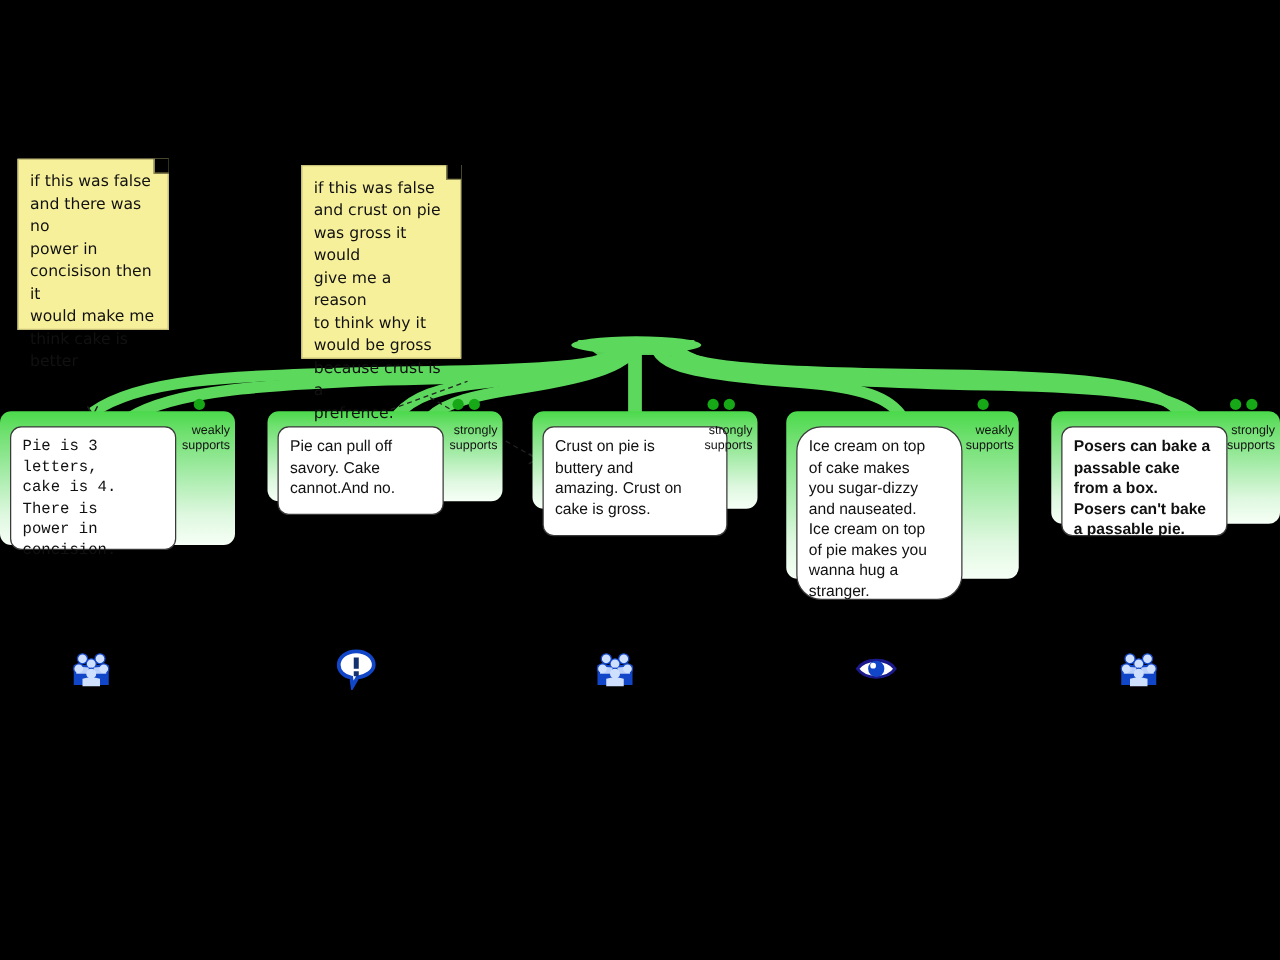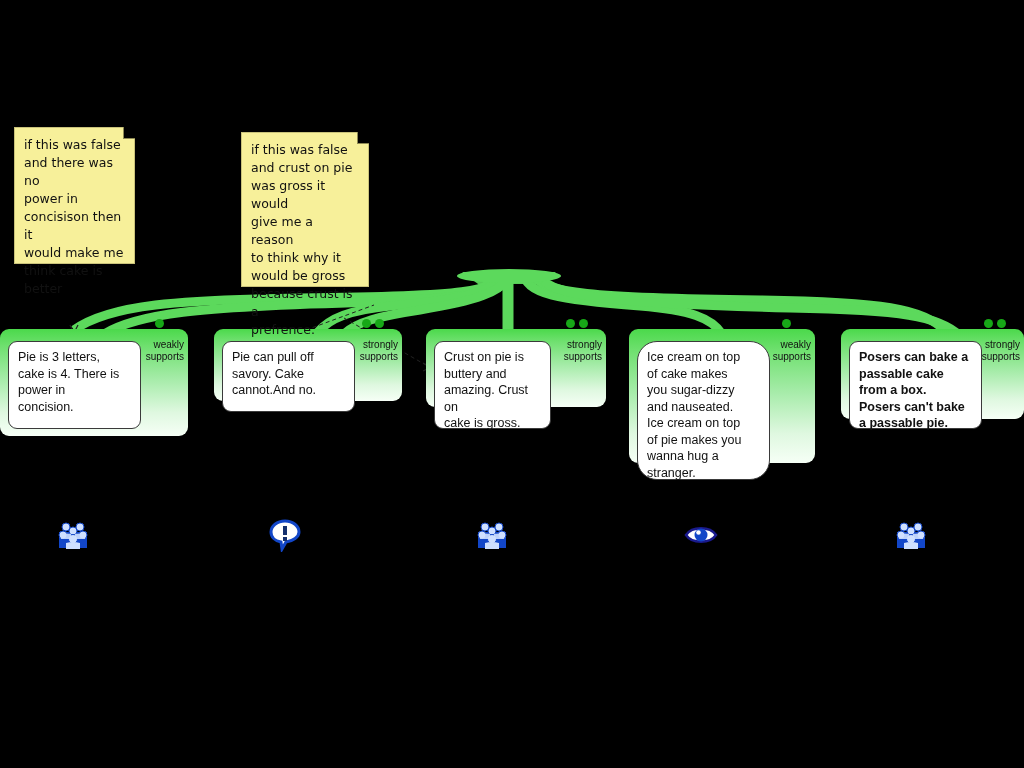--- a/index.html
+++ b/index.html
@@ -156,21 +156,21 @@
 because crust is a
 prefrence.</span>
   </div>
 
 
   <div id="arg-container">
       <div class="arg" style="left: 0px; top: 329px; width: 188px; height: 107px;">
         <div class="dots" style="right: 24px;">
           <div class="dot"></div>
         </div>
-        <div class="card" style="width: 133px; height: 88px;">Pie is 3 letters,
+        <div class="card" style="width: 133px; height: 99px; font-family: Liberation Mono, monospace;">Pie is 3 letters,
 cake is 4. There is
 power in
 concision.</div>
         <div class="reltext">weakly
 supports</div>
       </div>
       <div class="arg" style="left: 214px; top: 329px; width: 188px; height: 72px;">
         <div class="dots" style="right: 18px;">
           <div class="dot"></div>
           <div class="dot"></div>
@@ -179,21 +179,21 @@
 savory. Cake
 cannot.And no.</div>
         <div class="reltext">strongly
 supports</div>
       </div>
       <div class="arg" style="left: 426px; top: 329px; width: 180px; height: 78px;">
         <div class="dots" style="right: 18px;">
           <div class="dot"></div>
           <div class="dot"></div>
         </div>
-        <div class="card" style="width: 117px; height: 88px;">Crust on pie is
+        <div class="card" style="width: 148px; height: 88px;">Crust on pie is
 buttery and
 amazing. Crust on
 cake is gross.</div>
         <div class="reltext">strongly
 supports</div>
       </div>
       <div class="arg" style="left: 629px; top: 329px; width: 186px; height: 134px;">
         <div class="dots" style="right: 24px;">
           <div class="dot"></div>
         </div>

